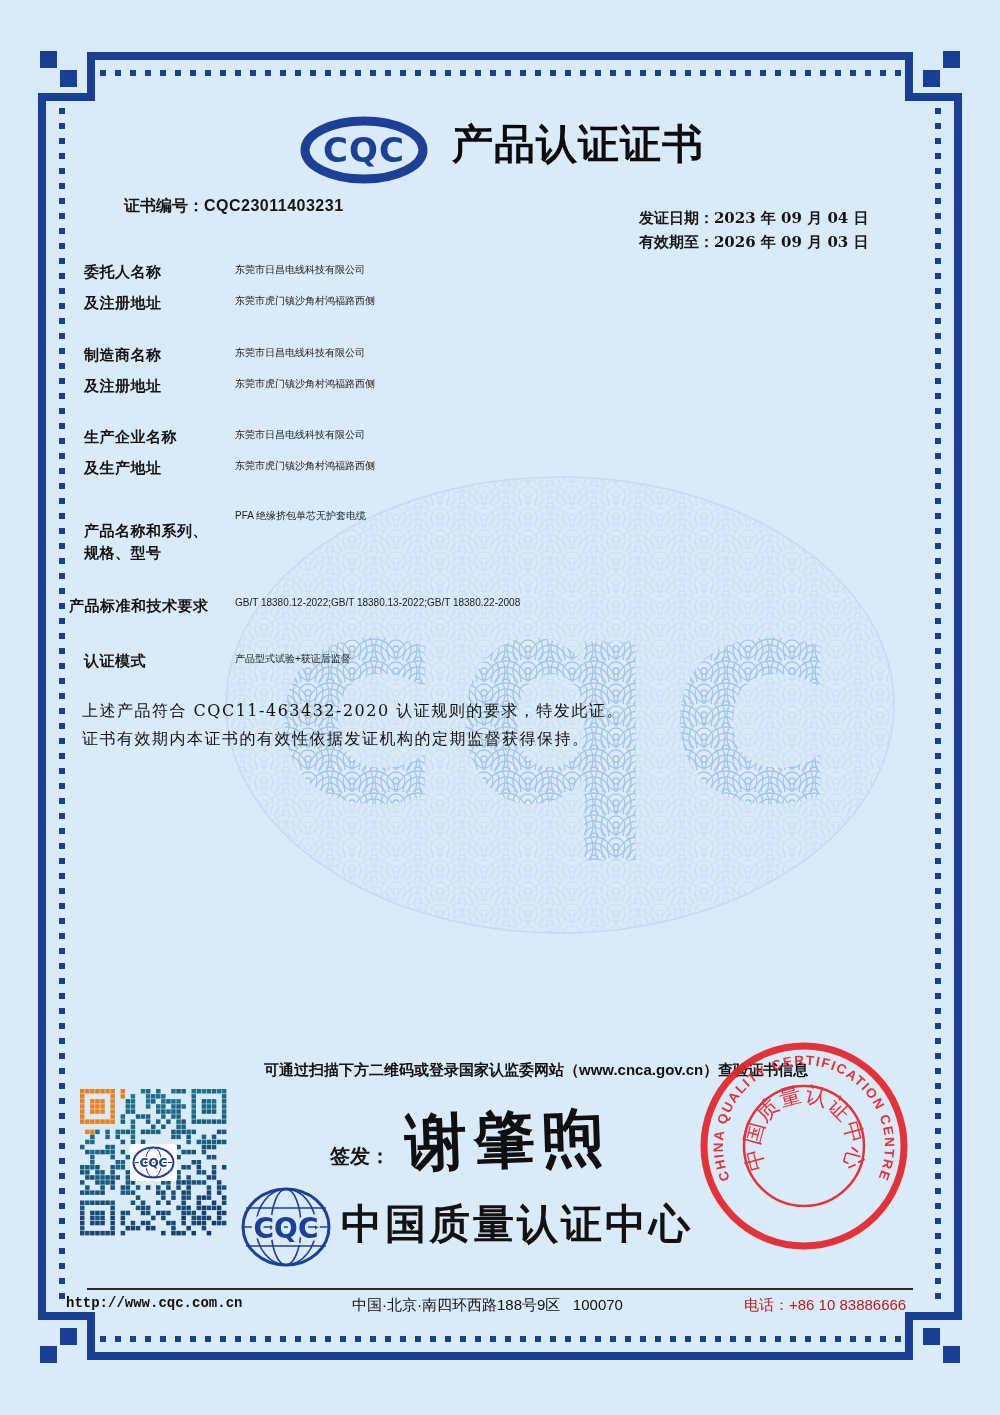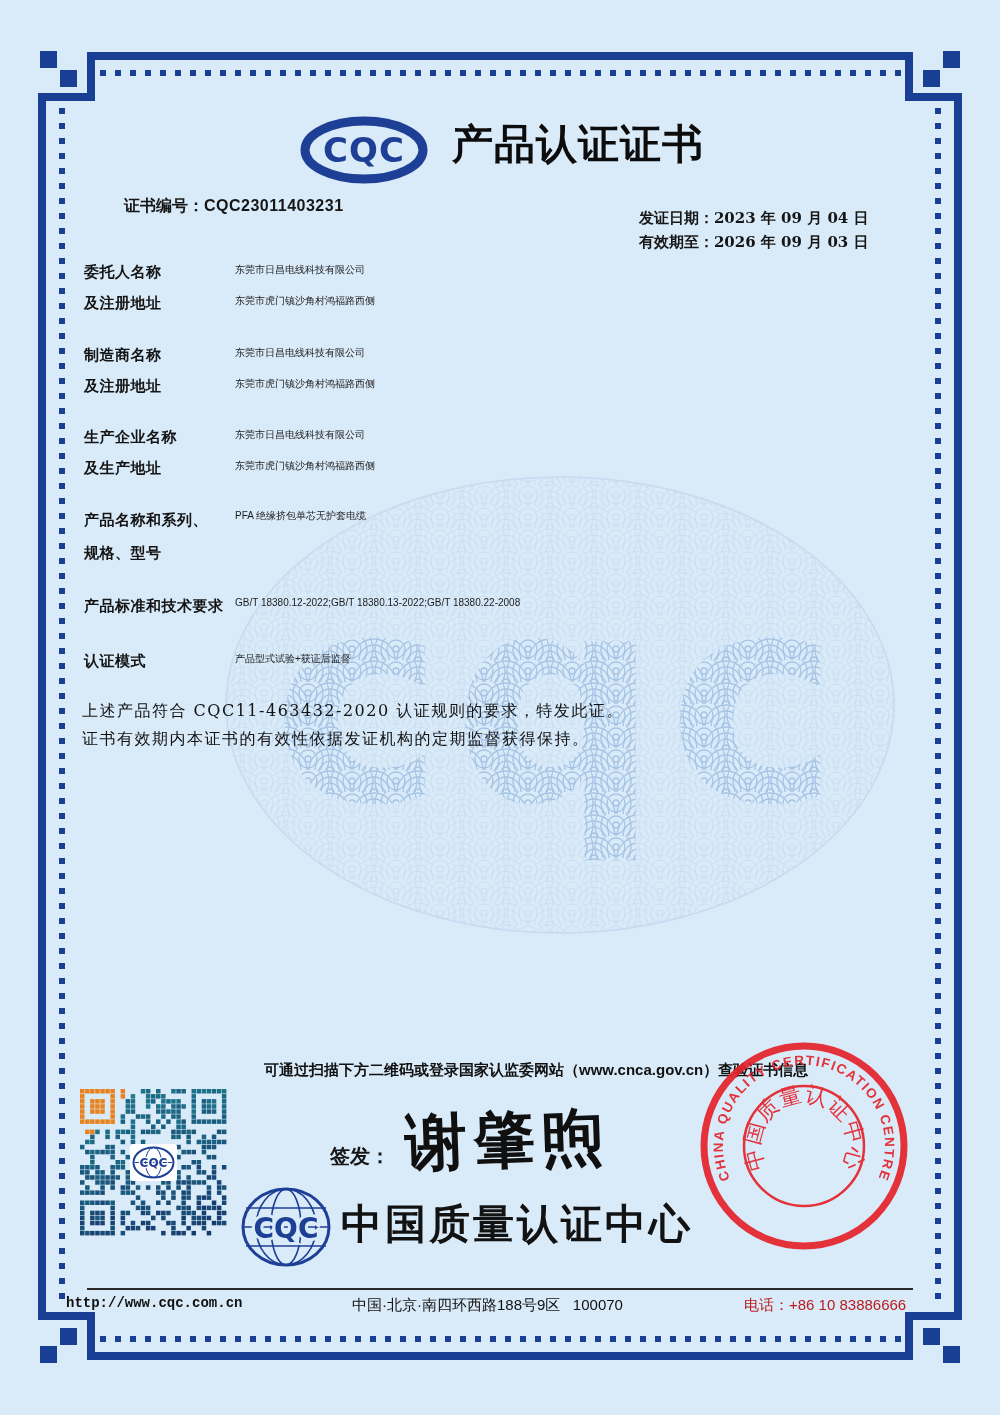--- a/index.html
+++ b/index.html
@@ -113,25 +113,25 @@
   <span class="lbl" style="left:84px;top:346px">制造商名称</span>
   <span class="lbl" style="left:84px;top:377px">及注册地址</span>
   <span class="val" style="left:235px;top:346px">东莞市日昌电线科技有限公司</span>
   <span class="val" style="left:235px;top:377px">东莞市虎门镇沙角村鸿福路西侧</span>
 
   <span class="lbl" style="left:84px;top:428px">生产企业名称</span>
   <span class="lbl" style="left:84px;top:459px">及生产地址</span>
   <span class="val" style="left:235px;top:428px">东莞市日昌电线科技有限公司</span>
   <span class="val" style="left:235px;top:459px">东莞市虎门镇沙角村鸿福路西侧</span>
 
-  <span class="lbl" style="left:84px;top:511px">产品名称和系列、</span>
+  <span class="lbl" style="left:84px;top:522px">产品名称和系列、</span>
   <span class="lbl" style="left:84px;top:544px">规格、型号</span>
   <span class="val" style="left:235px;top:509px">PFA 绝缘挤包单芯无护套电缆</span>
 
-  <span class="lbl" style="left:84px;top:597px">产品标准和技术要求</span>
+  <span class="lbl" style="left:69px;top:597px">产品标准和技术要求</span>
   <span class="val" style="left:235px;top:597px">GB/T 18380.12-2022;GB/T 18380.13-2022;GB/T 18380.22-2008</span>
   <span class="lbl" style="left:84px;top:652px">认证模式</span>
   <span class="val" style="left:235px;top:652px">产品型式试验+获证后监督</span>
 
   <div class="stmt" style="top:701px">上述产品符合 CQC11-463432-2020 认证规则的要求，特发此证。</div>
   <div class="stmt" style="top:729px">证书有效期内本证书的有效性依据发证机构的定期监督获得保持。</div>
 
   <div class="note">可通过扫描下方二维码或登录国家认监委网站（www.cnca.gov.cn）查验证书信息</div>
 
   <svg id="qr-svg" class="abs" style="left:80px;top:1089px" width="147" height="147" viewBox="0 0 147 147">

